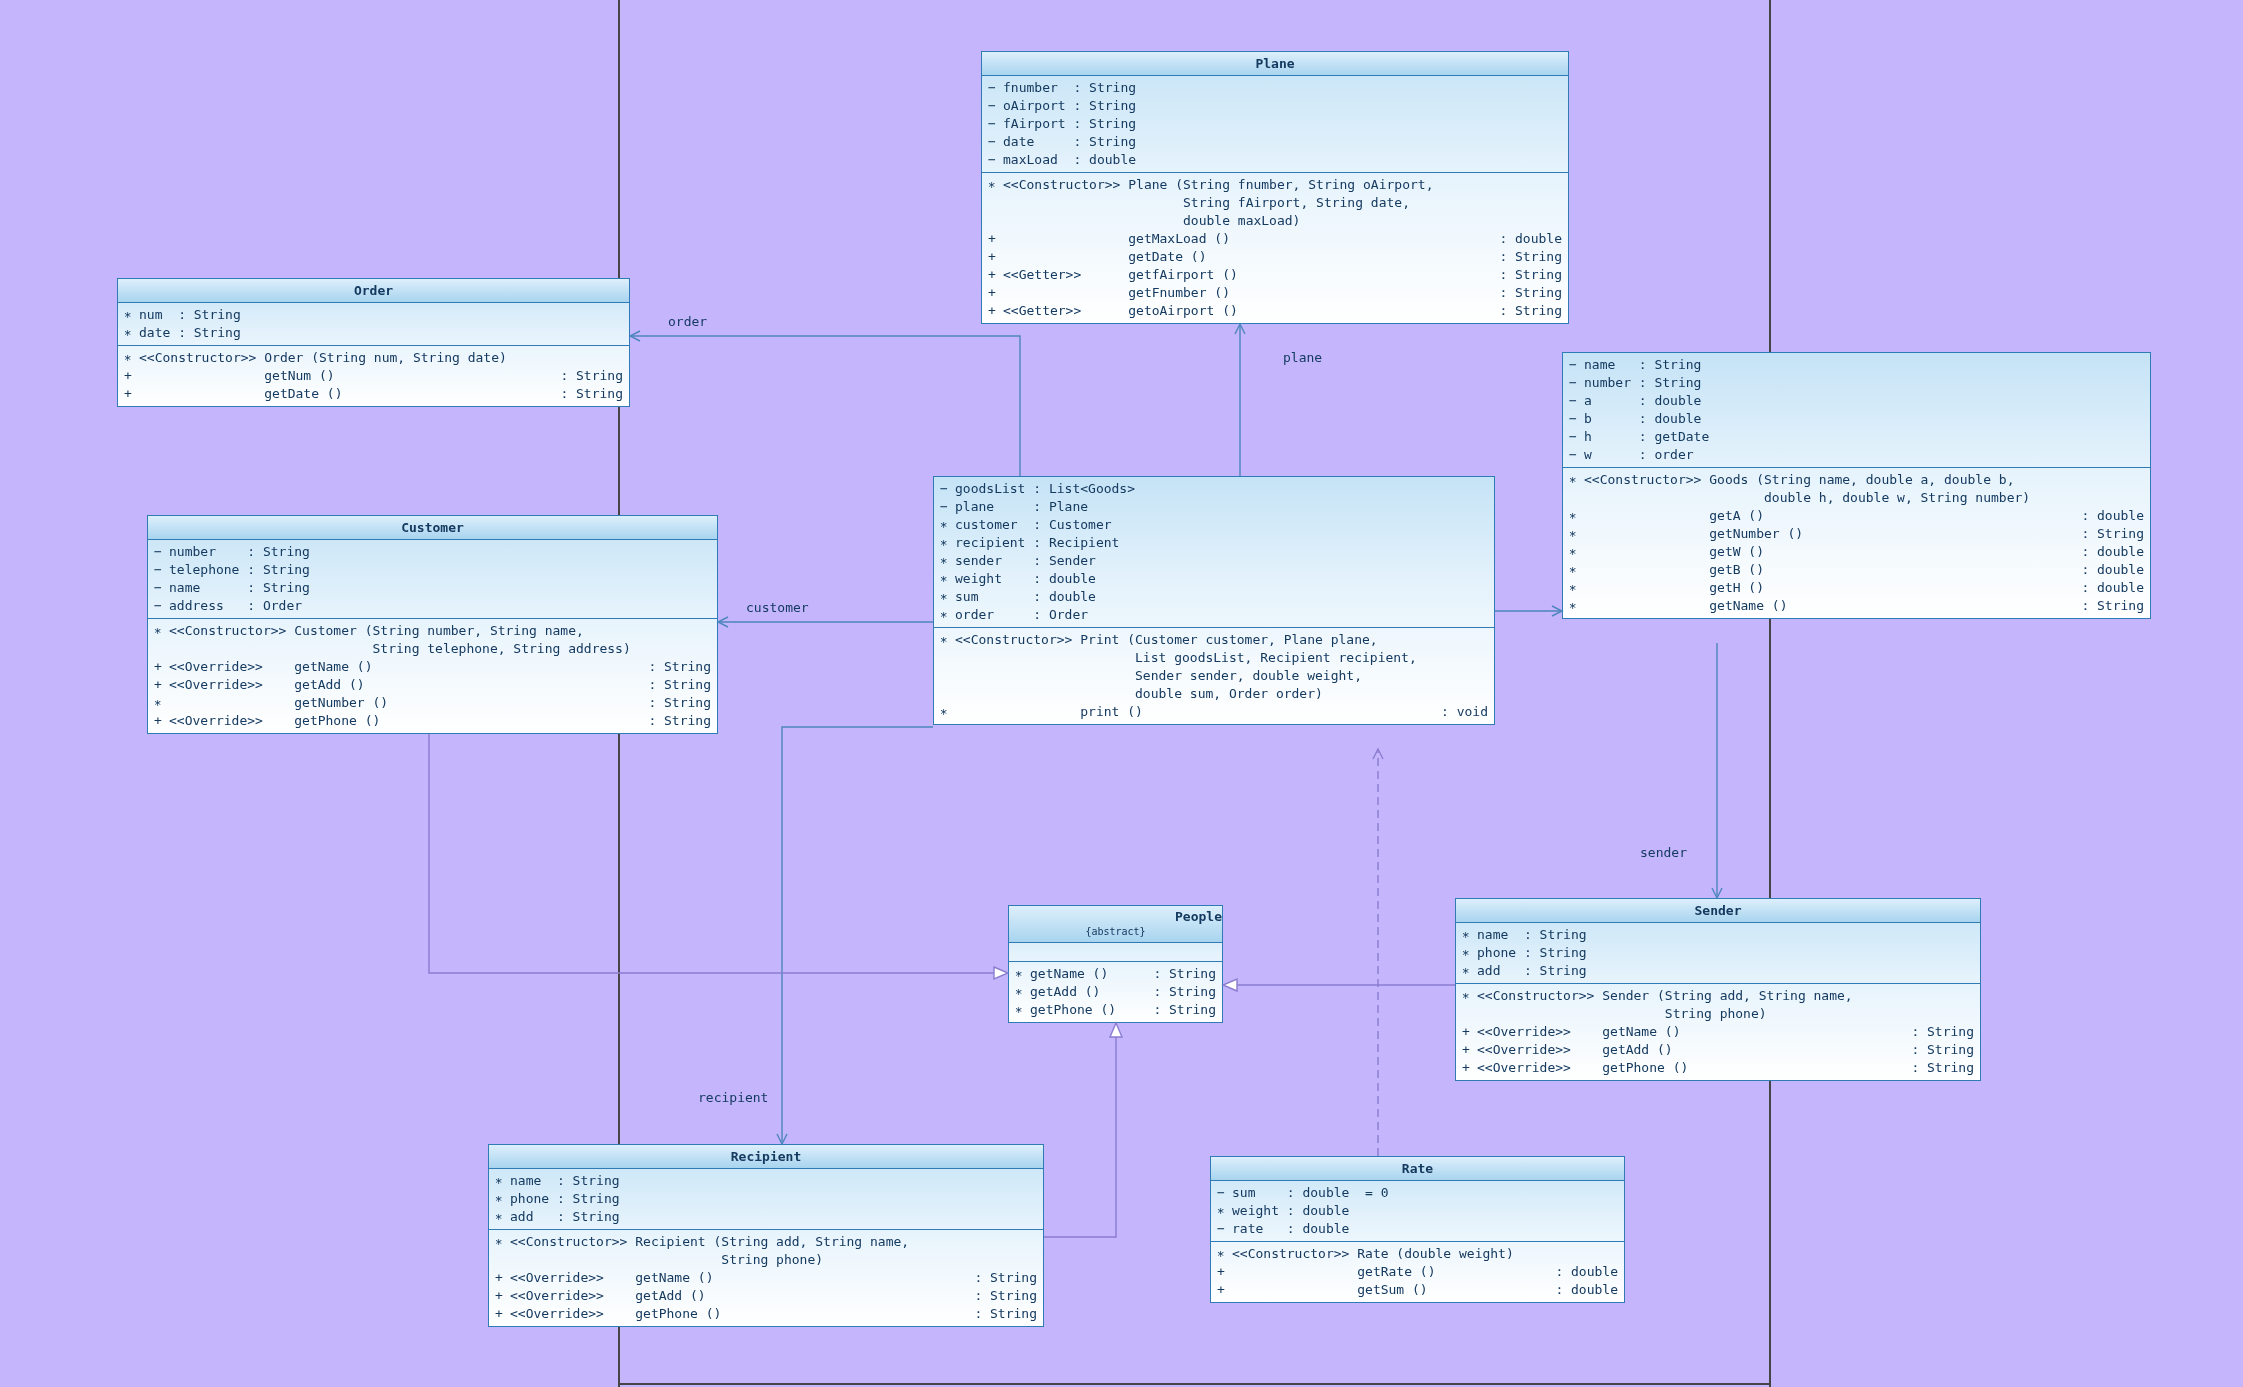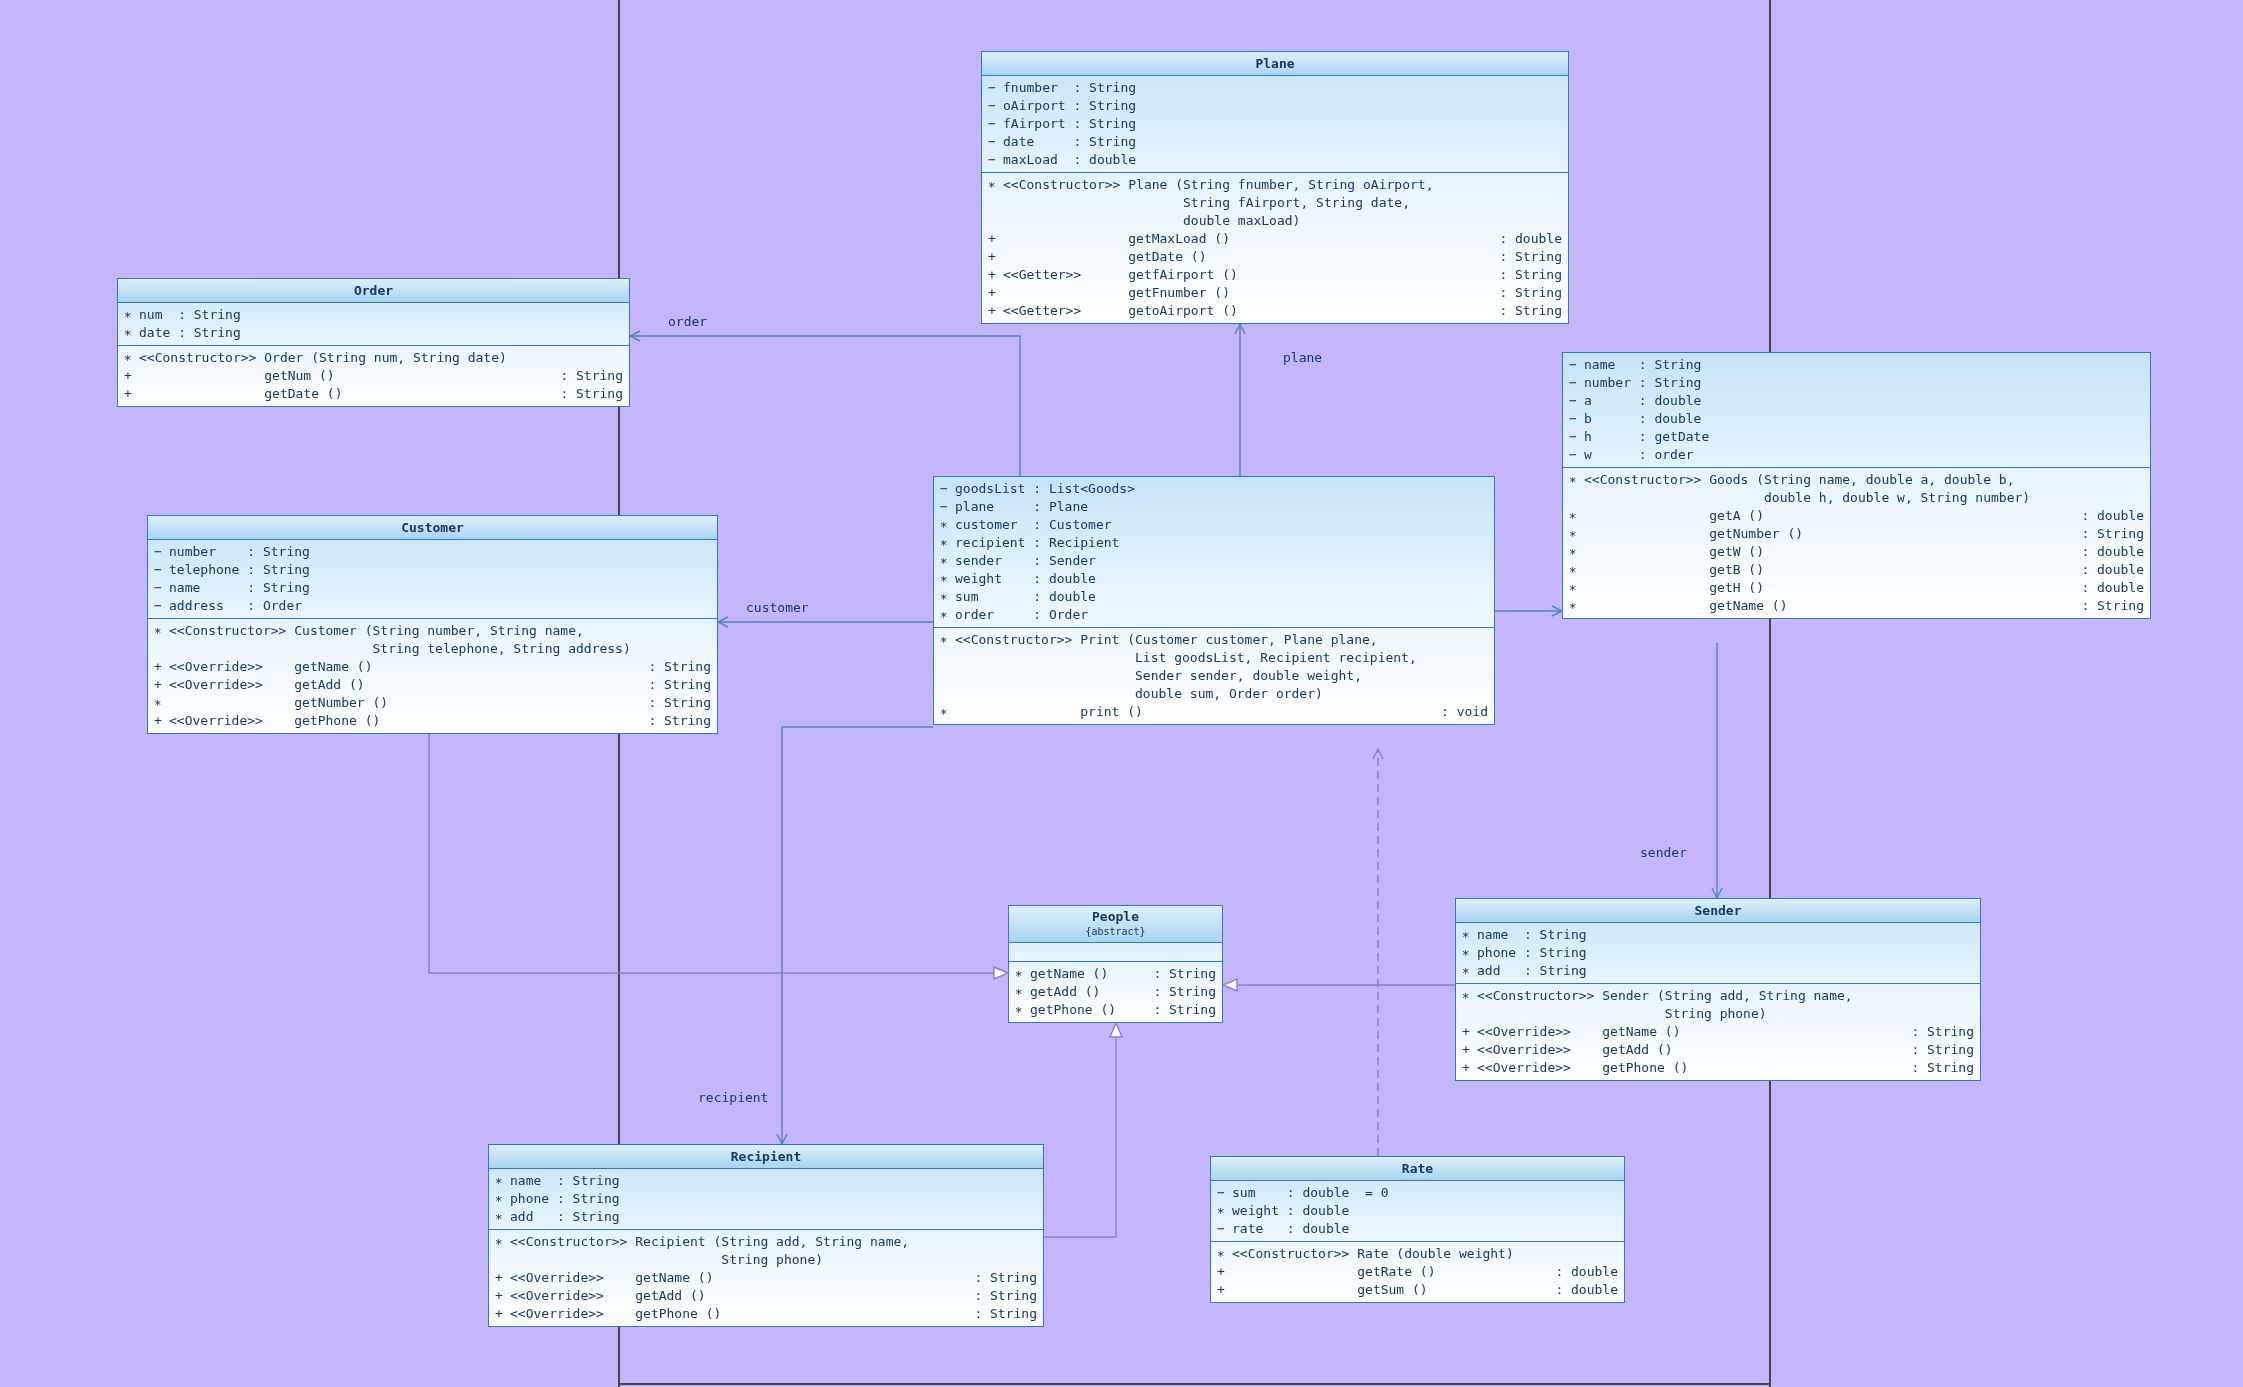--- a/index.html
+++ b/index.html
@@ -16,21 +16,21 @@
     color:#153a60; font-size:13px;
     background:linear-gradient(to bottom, #c5e3f6 0%, #e6f3fc 45%, #ffffff 100%);
   }
   .uml-title {
     height:24px; line-height:23px; text-align:center; font-weight:bold;
     border-bottom:1px solid #2f7bb6;
     background:linear-gradient(to bottom, #ddeffb 0%, #a8d4ef 100%);
     white-space:pre;
   }
   .uml-title.tall { height:auto; line-height:normal; padding:2px 0 3px; }
-  .uml-title.tall .uml-name { line-height:17px; }
+  .uml-title.tall .uml-name { line-height:17px;text-align:right; }
   .uml-title .uml-stereo { line-height:14px; font-size:10px; font-weight:normal; }
 
   .uml-section { padding:3px 0; }
   .uml-attrs { min-height:18px; }
   .uml-methods { border-top:1px solid #2f7bb6; }
 
   .uml-row { display:flex; height:18px; line-height:18px; padding:0 6px; }
   .vis { flex:0 0 15px; width:15px; overflow:visible; }
   .mtext { white-space:pre; }
   .ret { margin-left:auto; padding-left:8px; white-space:pre; }

